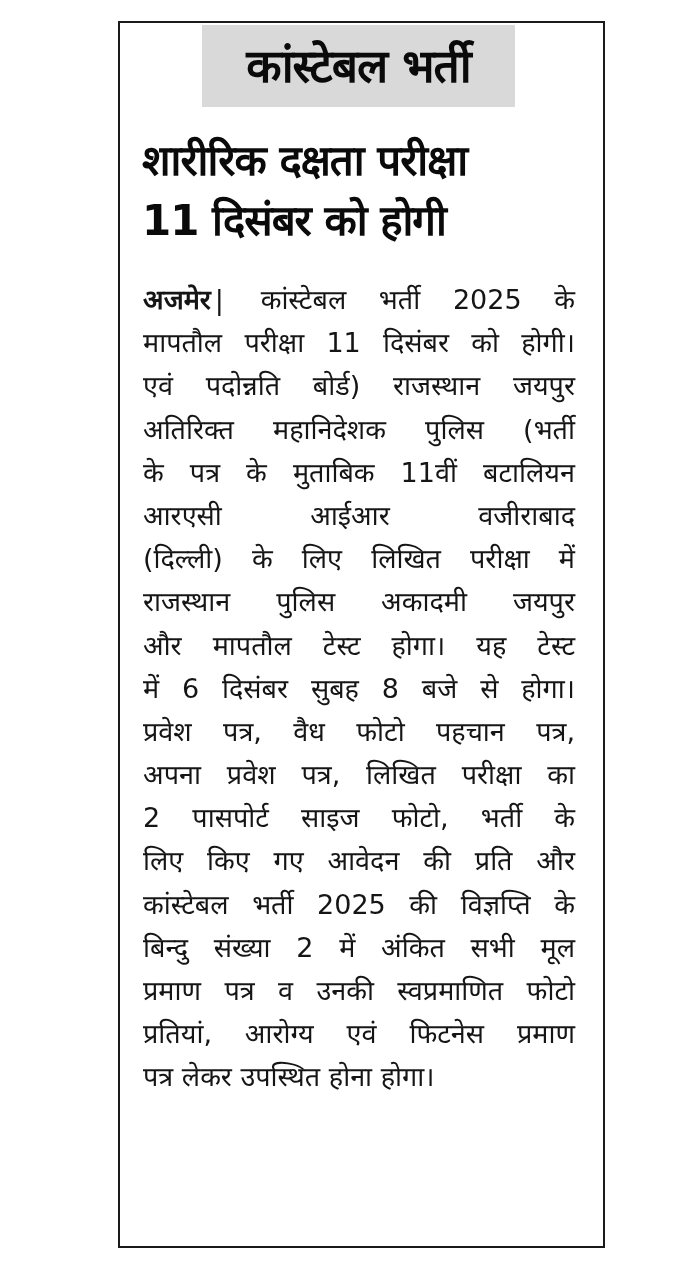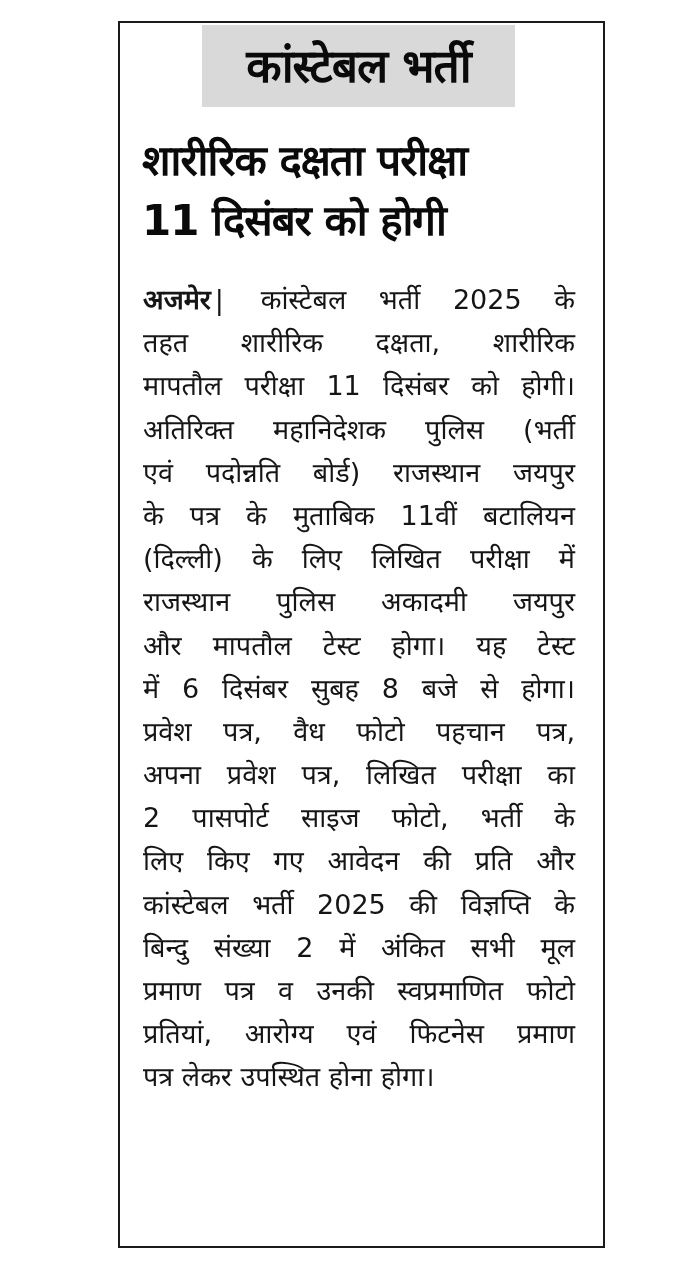--- a/index.html
+++ b/index.html
@@ -98,25 +98,25 @@
     <span class="kicker">कांस्टेबल भर्ती</span>
   </div>
 
   <div class="headline">
     <span class="hl-line">शारीरिक दक्षता परीक्षा</span>
     <span class="hl-line">11 दिसंबर को होगी</span>
   </div>
 
   <div class="body-text">
     <span class="line"><span class="dateline">अजमेर</span><span class="sep">|</span> <span>कांस्टेबल भर्ती 2025 के</span></span>
-    <span class="line">तहत शारीरिक दक्षता, शारीरिक</span>
     <span class="line">मापतौल परीक्षा 11 दिसंबर को होगी।</span>
+    <span class="line">एवं पदोन्नति बोर्ड) राजस्थान जयपुर</span>
     <span class="line">अतिरिक्त महानिदेशक पुलिस (भर्ती</span>
-    <span class="line">एवं पदोन्नति बोर्ड) राजस्थान जयपुर</span>
     <span class="line">के पत्र के मुताबिक 11वीं बटालियन</span>
+    <span class="line">आरएसी आईआर वजीराबाद</span>
     <span class="line">(दिल्ली) के लिए लिखित परीक्षा में</span>
     <span class="line">राजस्थान पुलिस अकादमी जयपुर</span>
     <span class="line">और मापतौल टेस्ट होगा। यह टेस्ट</span>
     <span class="line">में 6 दिसंबर सुबह 8 बजे से होगा।</span>
     <span class="line">प्रवेश पत्र, वैध फोटो पहचान पत्र,</span>
     <span class="line">अपना प्रवेश पत्र, लिखित परीक्षा का</span>
     <span class="line">2 पासपोर्ट साइज फोटो, भर्ती के</span>
     <span class="line">लिए किए गए आवेदन की प्रति और</span>
     <span class="line">कांस्टेबल भर्ती 2025 की विज्ञप्ति के</span>
     <span class="line">बिन्दु संख्या 2 में अंकित सभी मूल</span>

